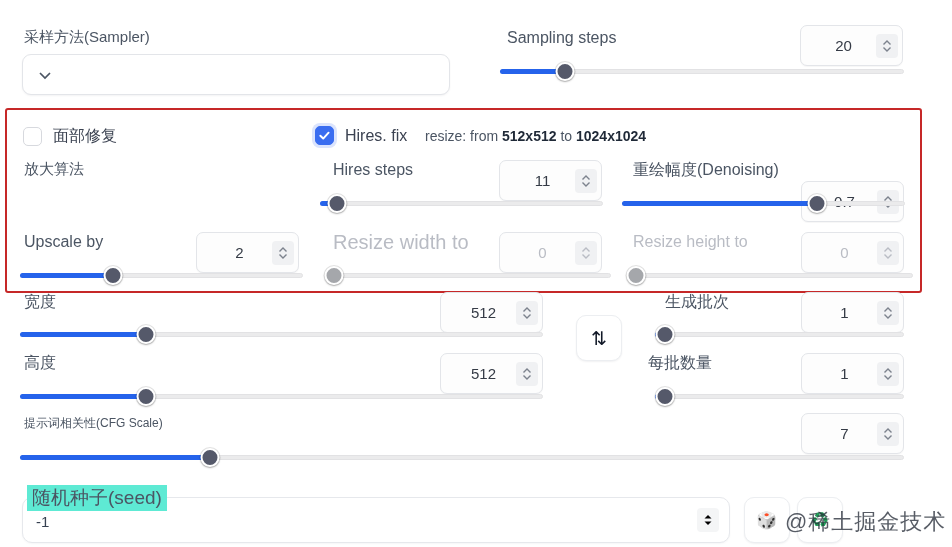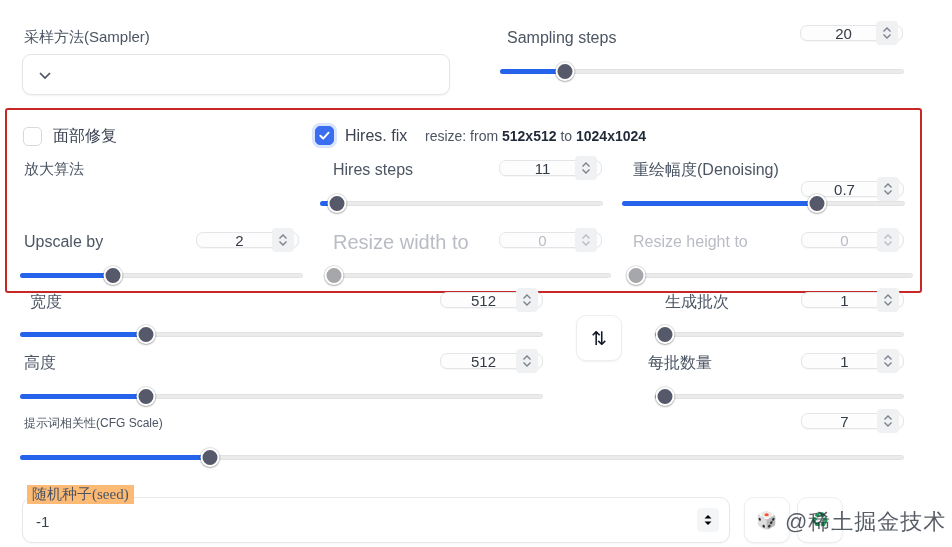--- a/index.html
+++ b/index.html
@@ -22,21 +22,21 @@
     font-size: 15px;
     color: #4b5563;
     line-height: 18px;
     white-space: nowrap;
   }
   .lbl.dim { color: #b9bcc4; }
 
   
   .numbox {
     position: absolute;
-    height: 16px;
+    height: 41px;
     background: #fdfdfd;
     border: 1px solid #e3e5e9;
     border-radius: 7px;
     display: flex;
     align-items: center;
     box-shadow: 0 1px 1px rgba(16,24,40,0.035);
   }
   .numbox .val {
     flex: 1;
     text-align: center;
@@ -167,26 +167,25 @@
   
   .seedwrap {
     position: absolute;
     border: 1px solid #e6e8ec;
     border-radius: 10px;
     background: #ffffff;
     box-shadow: 0 1px 2px rgba(16,24,40,0.04);
   }
   .seedlabel {
     position: absolute;
-    background: #fdba74;
+    background: #5eead4;
     padding: 0 5px;
-    font-size: 15px;
+    font-size: 19px;
     color: #4b5563;
     white-space: nowrap;
-    font-family: Liberation Serif, serif;
   }
   .seedval {
     position: absolute;
     font-size: 15px;
     color: #374151;
   }
   .seedspin {
     position: absolute;
     width: 22px; height: 24px;
     background: #f4f5f6;
@@ -360,21 +359,21 @@
       </svg>
     </span>
   </div>
 
   <div class="slider dim" style="left:630px;top:266px;width:283px;">
     <div class="track"></div>
     <div class="fill" style="width:0%"></div>
     <div class="thumb" style="left:2%"></div>
   </div>
 
-  <div class="lbl" style="position:absolute;left:24px;top:293px;font-size:16px;margin-left:6px;">宽度</div>
+  <div class="lbl" style="position:absolute;left:24px;top:293px;font-size:16px;">宽度</div>
 
   <div class="numbox" style="left:440px;top:292px;width:103px;">
     <span class="val">512</span>
     <span class="spin">
       <svg width="12" height="16" viewBox="0 0 12 16">
         <polyline class="chev" points="2.5,6.5 6,3 9.5,6.5"></polyline>
         <polyline class="chev" points="2.5,9.5 6,13 9.5,9.5"></polyline>
       </svg>
     </span>
   </div>

